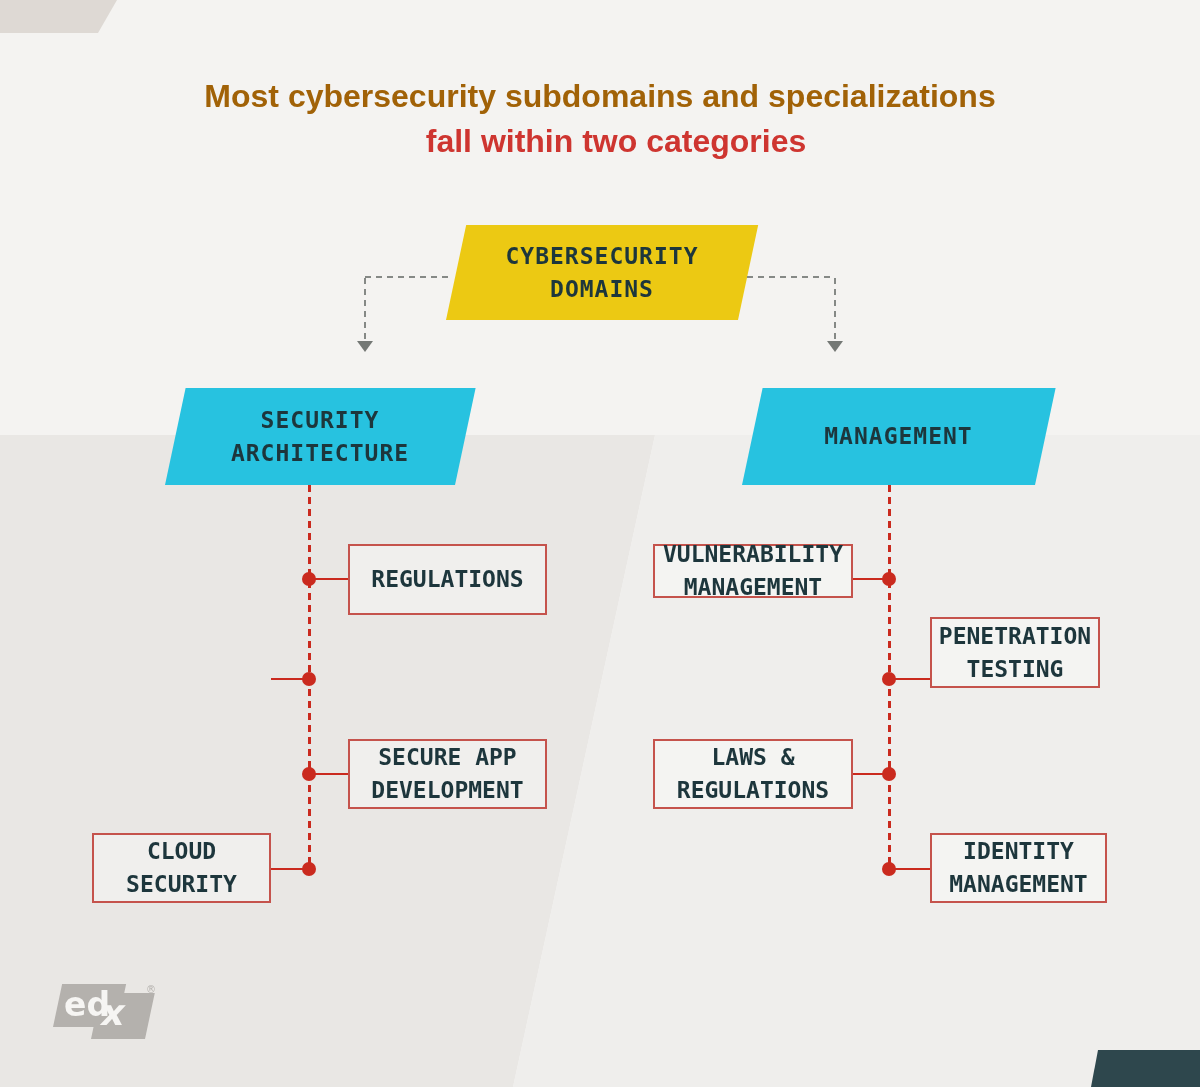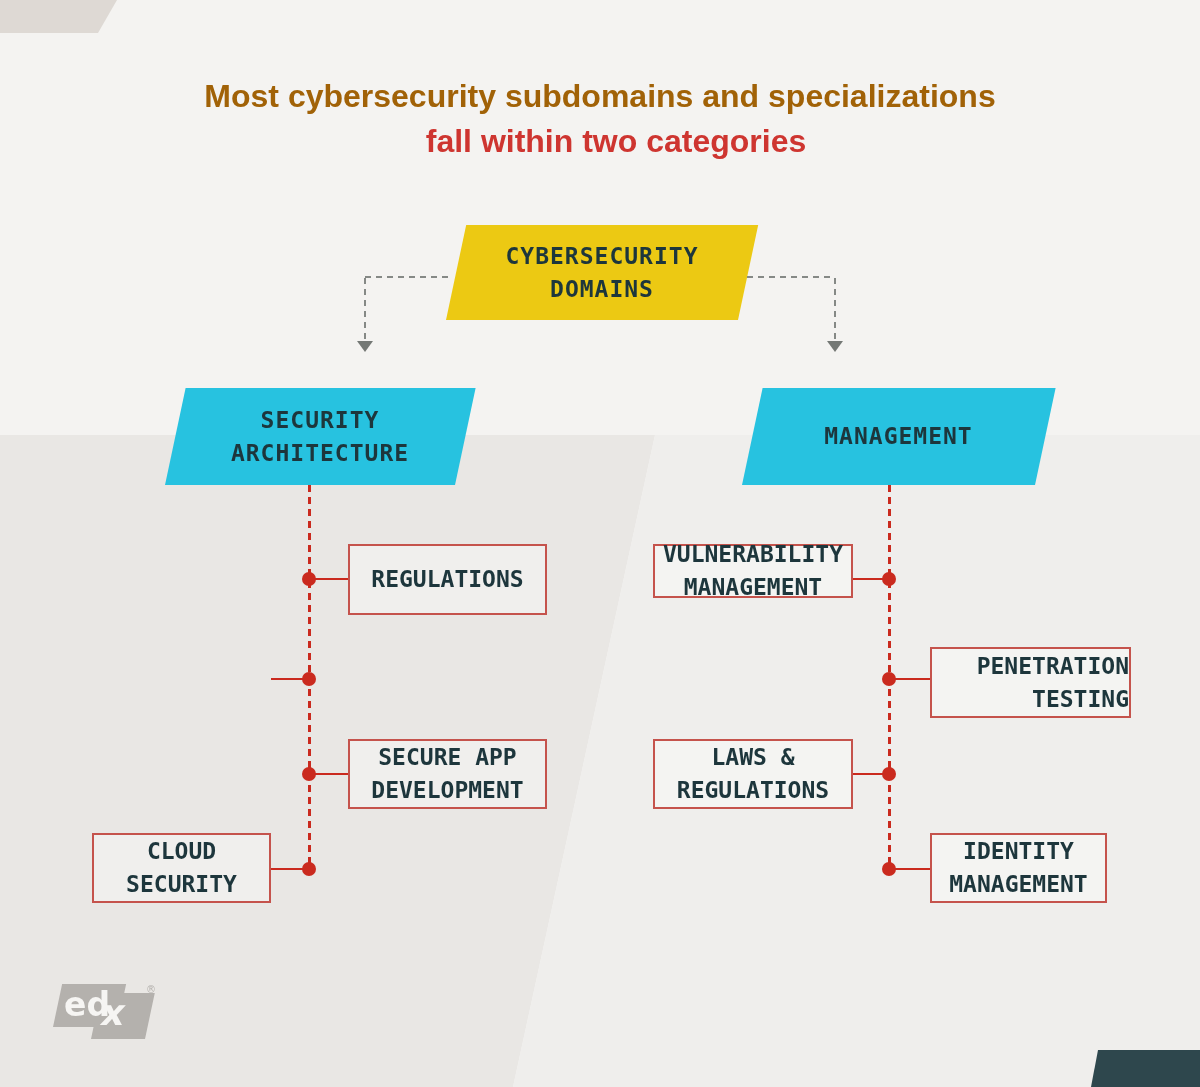--- a/index.html
+++ b/index.html
@@ -35,21 +35,21 @@
   .rdot{position:absolute;width:14px;height:14px;border-radius:50%;background:#ca2a1e;}
 
   .node{position:absolute;border:2px solid #c5534c;background:rgba(255,255,255,0.35);box-sizing:border-box;
         display:flex;flex-direction:column;align-items:center;justify-content:center;
         font-weight:bold;font-size:23px;line-height:33px;color:#1d363c;text-align:center;}
   .n-crypto{left:348px;top:544px;width:199px;height:71px;}
   .n-datap {left:92px; top:644px;width:179px;height:69px;}
   .n-secapp{left:348px;top:739px;width:199px;height:70px;}
   .n-cloud {left:92px; top:833px;width:179px;height:70px;align-items:center;}
   .n-vuln  {left:653px;top:544px;width:200px;height:54px;}
-  .n-pen   {left:930px;top:647px;width:201px;height:71px;align-items:flex-end;}
+  .n-pen   {left:930px;top:617px;width:170px;height:71px;}
   .n-laws  {left:653px;top:739px;width:200px;height:70px;}
   .n-ident {left:930px;top:833px;width:177px;height:70px;}
 
   .logo{position:absolute;left:53px;top:984px;width:110px;height:58px;font-family:"DejaVu Sans",sans-serif;}
   .logo .p1,.logo .p2{position:absolute;background:#b4b1ad;transform:skewX(-12deg);transform-origin:0 100%;}
   .logo .p1{left:0;top:0;width:64px;height:43px;}
   .logo .p2{left:38px;top:9px;width:54px;height:46px;}
   .logo .ed{position:absolute;left:11px;top:1px;font-size:33px;font-weight:bold;color:#f6f5f3;}
   .logo .x {position:absolute;left:49px;top:8px;font-size:36px;font-weight:bold;color:#f6f5f3;transform:skewX(-12deg);}
   .logo .reg{position:absolute;left:93px;top:0px;font-size:10px;color:#b4b1ad;}

